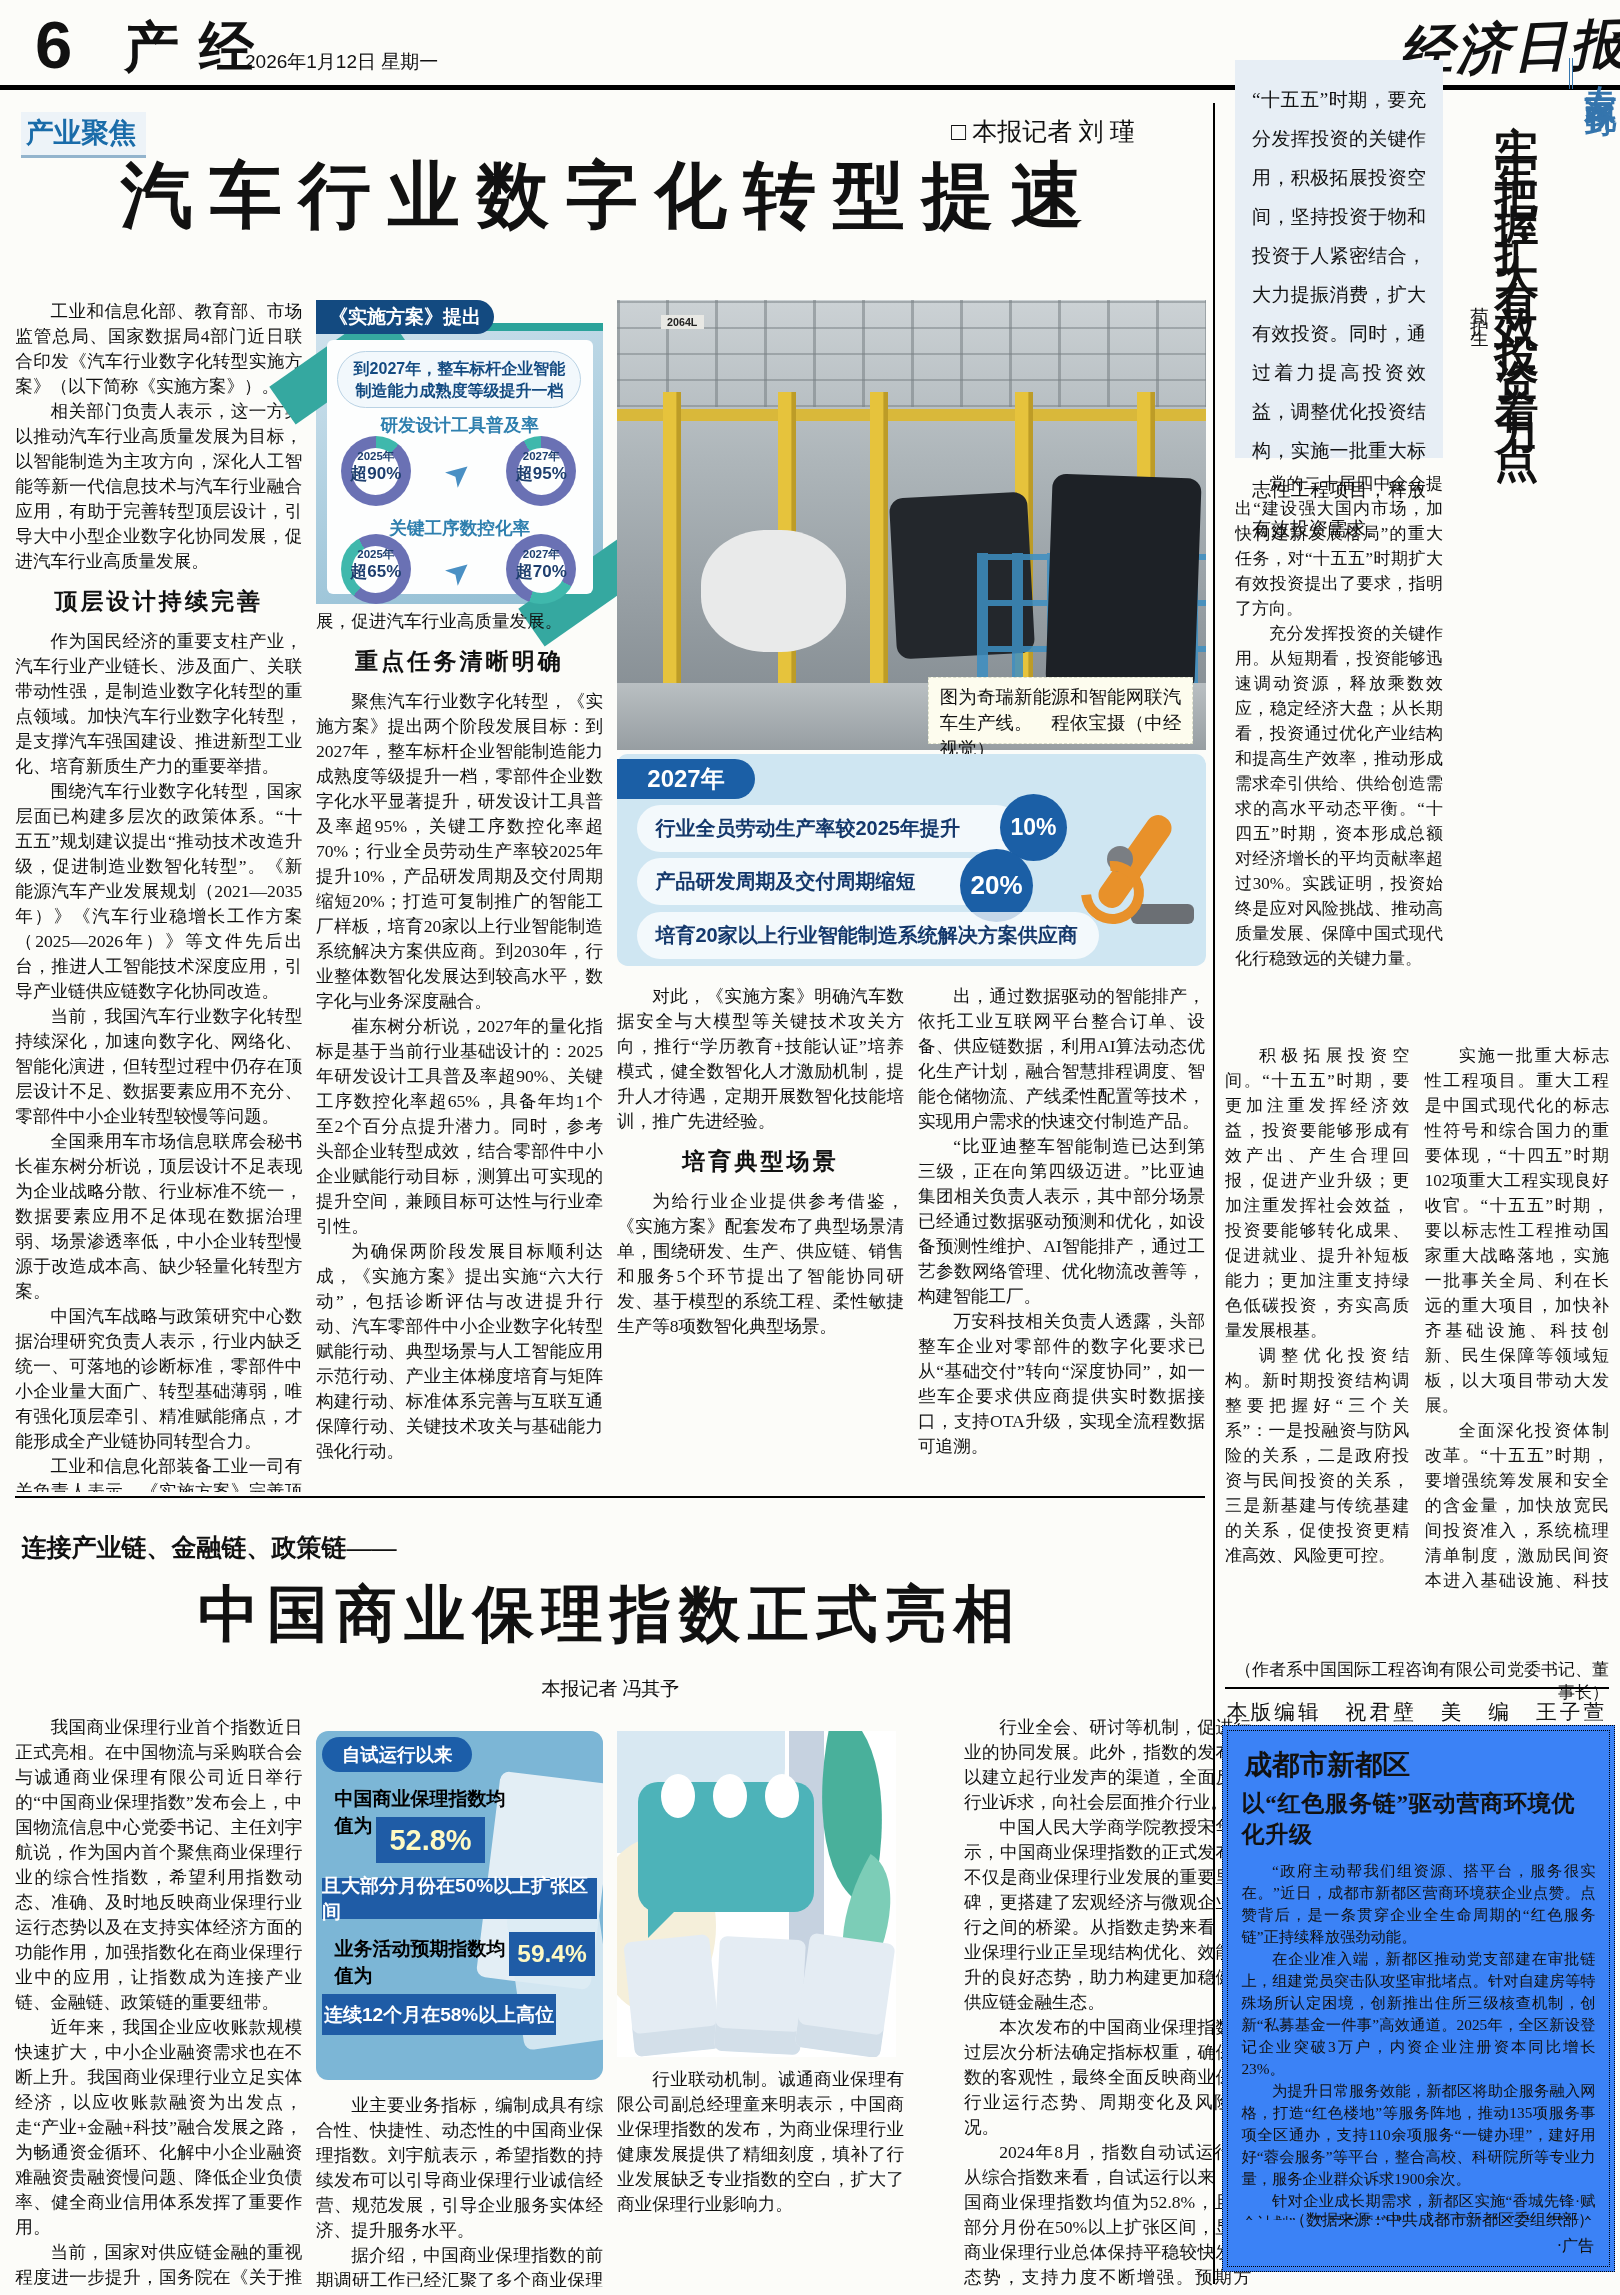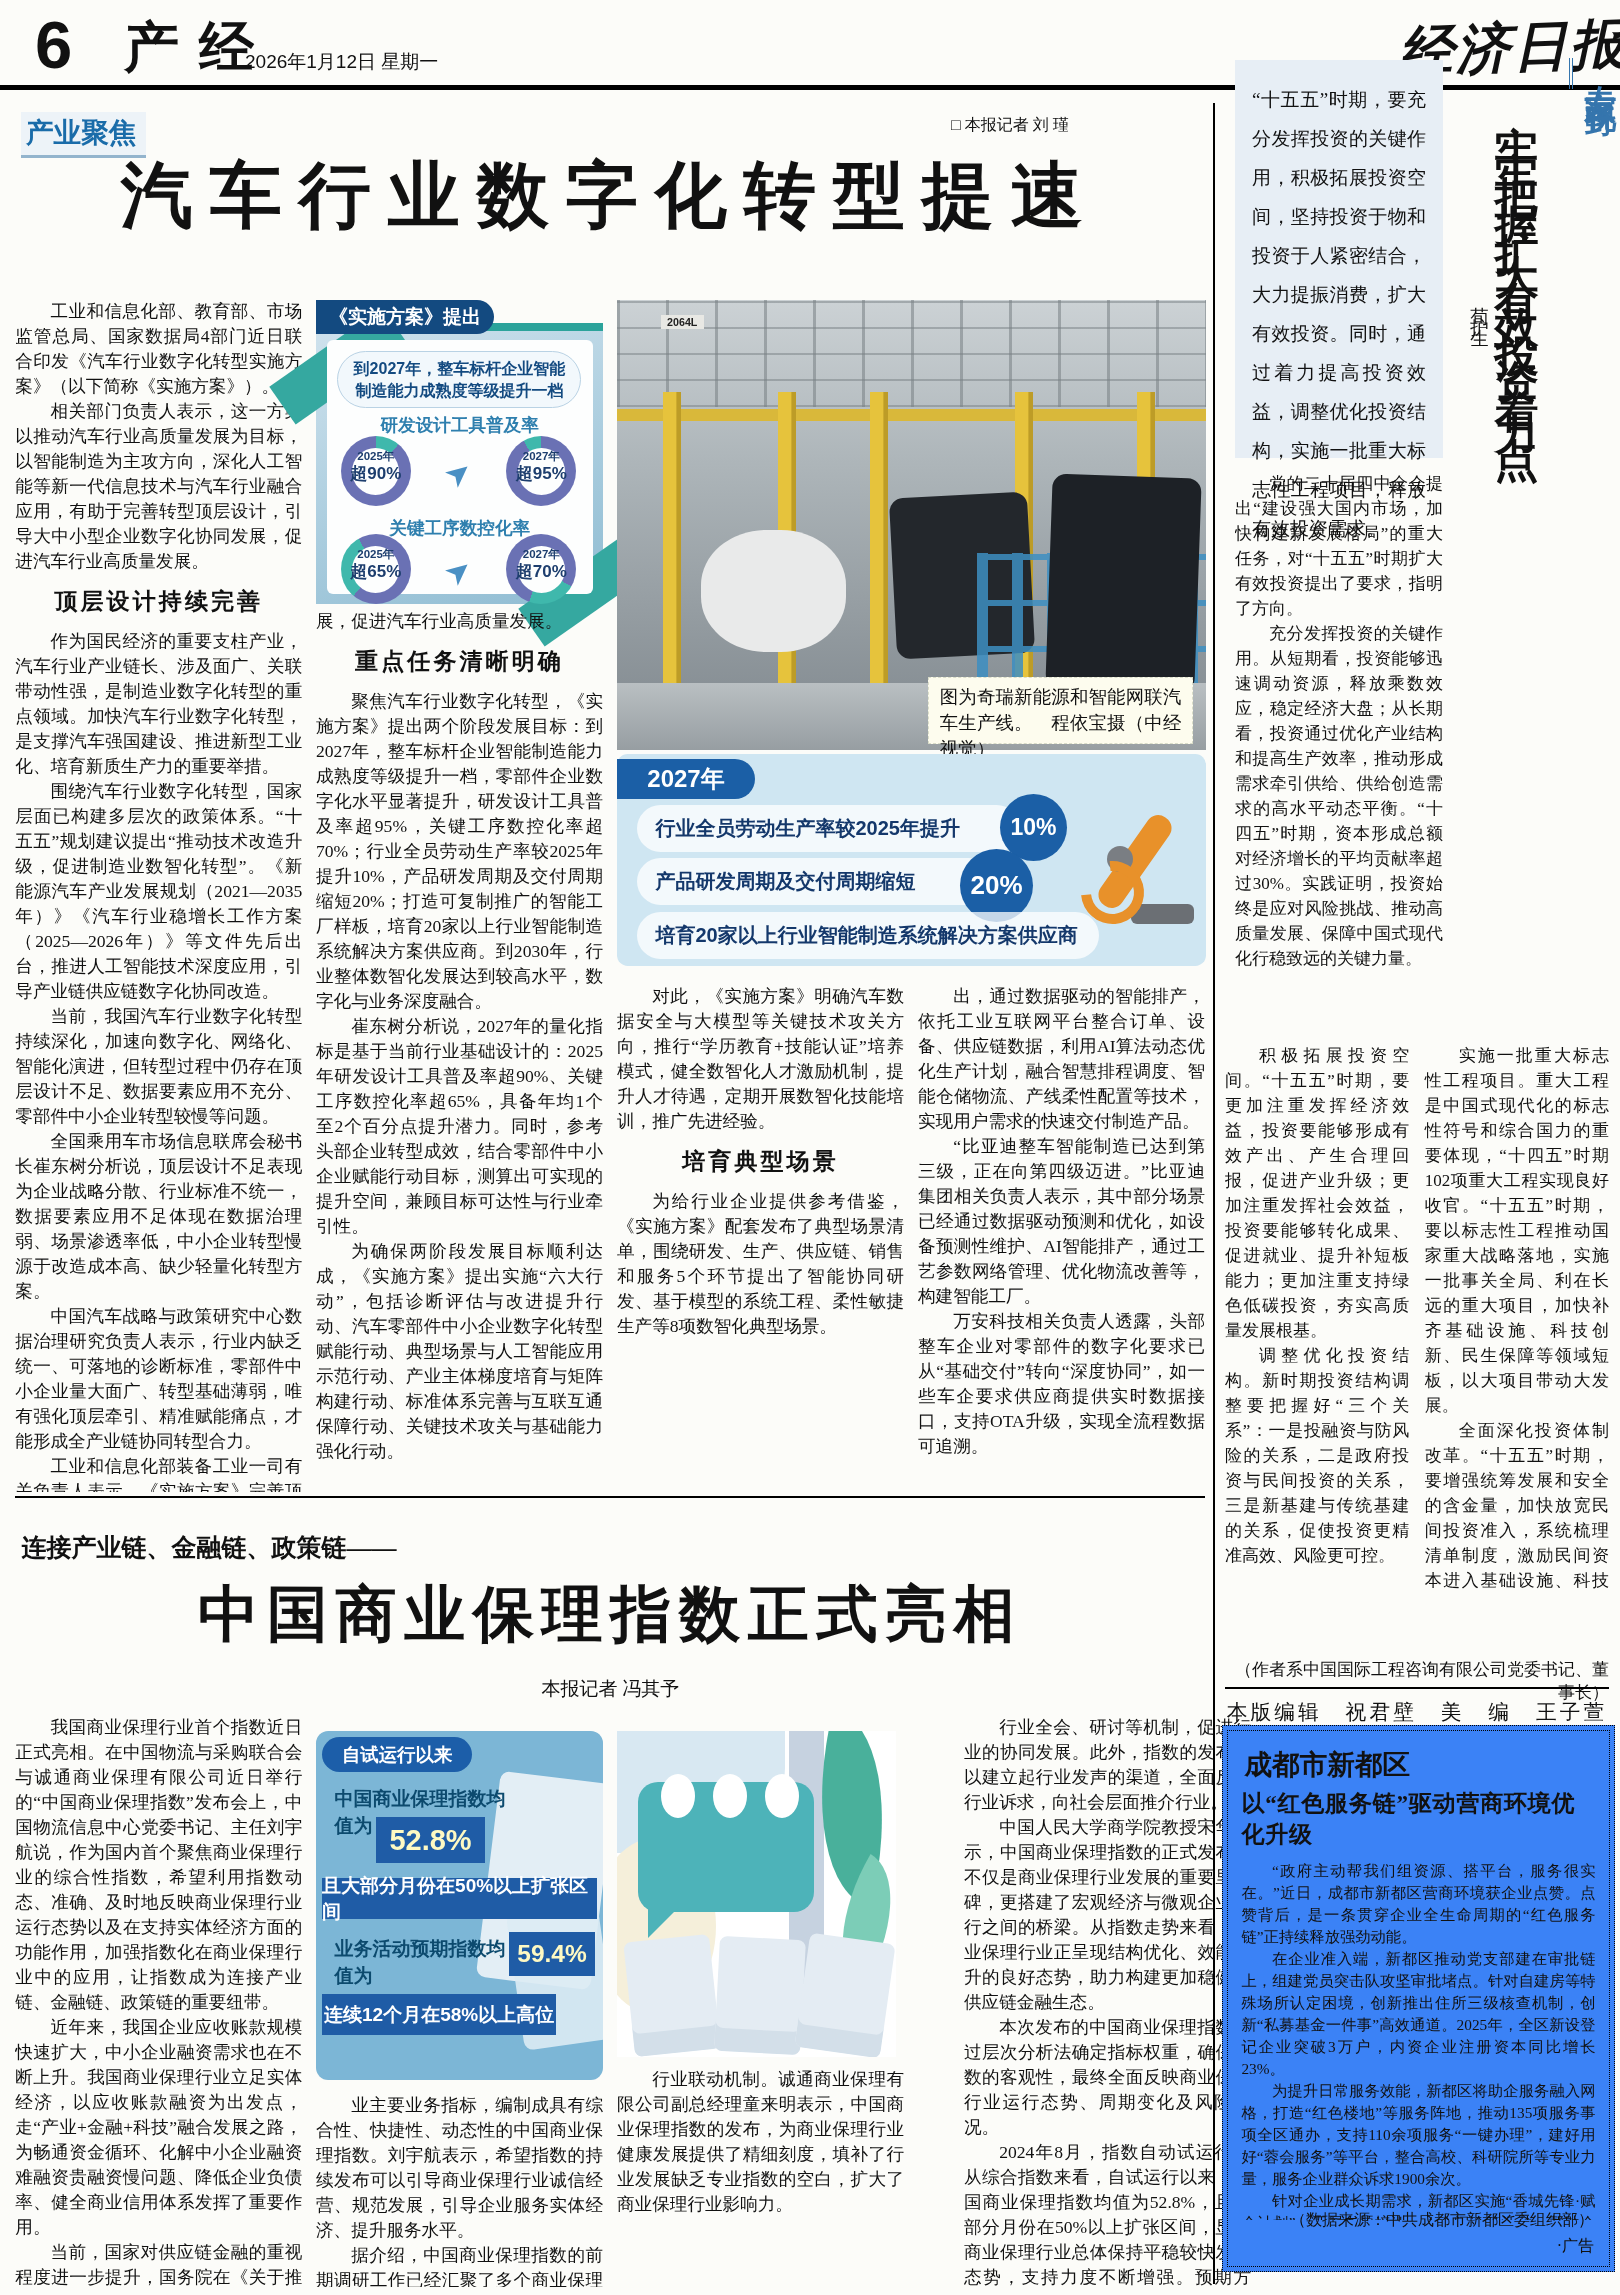--- a/index.html
+++ b/index.html
@@ -11,21 +11,21 @@
   #hdr-num{left:35px;top:6.1px;font-family:"Liberation Sans",sans-serif;font-size:67px;font-weight:bold;}
   #hdr-section{left:124px;top:10.7px;font-size:55px;font-weight:bold;letter-spacing:20px;}
   #hdr-date{left:245px;top:49px;font-size:19px;font-family:"Liberation Sans",sans-serif;}
   #hdr-masthead{left:1399px;top:12.2px;width:218px;font-size:54px;font-weight:bold;font-style:italic;
       transform:rotate(-2deg);letter-spacing:3.1px;white-space:nowrap;}
   #hdr-rule{left:0;top:85px;width:1620px;height:4.6px;background:#000;}
 
   
   #kicker{left:21.4px;top:112px;font-size:27.6px;font-weight:bold;color:#1a6ca9;background:#edf3f8;
       padding:1.5px 9.2px 4.6px 4.6px;border-bottom:3.1px solid #93b4cd;}
-  #main-byline{left:951px;top:115px;font-size:16px;}
+  #main-byline{left:951px;top:115px;font-size:25px;}
   #main-headline{left:15.3px;top:148px;width:1190px;text-align:center;font-size:72px;font-weight:bold;
       letter-spacing:17px;white-space:nowrap;}
 
   
   .col{position:absolute;overflow:hidden;text-align:justify;}
   .col p{margin:0;text-indent:2em;font-size:17.6px;line-height:25px;}
   .col p.no-indent{text-indent:0;}
   .subhead{font-size:23px;font-weight:bold;text-align:center;margin:12.2px 0;letter-spacing:3.1px;}
   #m-col1{left:15.3px;top:299px;width:287px;height:1193px;}
   #m-col2{left:316px;top:609px;width:287px;height:883px;}
@@ -113,21 +113,21 @@
 
   
   #info3{left:316px;top:1731px;width:287px;height:349px;background:#7cb6d6;border-radius:12.2px;
       font-family:"Liberation Sans",sans-serif;overflow:hidden;}
   #info3 .doc1{position:absolute;left:172px;top:46px;width:115px;height:207px;background:#eef4f8;
       border-radius:9.2px;transform:rotate(7deg);opacity:.9;}
   #info3 .doc2{position:absolute;left:199px;top:176px;width:92px;height:138px;background:#dcebf4;
       border-radius:9.2px;transform:rotate(-8deg);opacity:.9;}
   #info3 .badge{position:absolute;left:6.1px;top:6.1px;width:150px;height:35px;background:#1c5ea9;color:#fff;
       border-radius:18.4px;font-size:18.4px;font-weight:bold;display:flex;align-items:center;justify-content:center;}
-  #info3 .lbl{position:absolute;color:#0c4a6e;font-size:19px;font-weight:bold;line-height:1.4;}
+  #info3 .lbl{position:absolute;color:#000000;font-size:19px;font-weight:bold;line-height:1.4;}
   #info3 .l1{left:18.4px;top:55px;width:176px;}
   #info3 .l2{left:18.4px;top:205px;width:173px;}
   #info3 .val{position:absolute;background:#1f5ca6;color:#fef9c3;font-weight:bold;display:flex;
       align-items:center;justify-content:center;}
   #info3 .v1{left:60px;top:86px;width:109px;height:46px;font-size:29px;}
   #info3 .v2{left:193px;top:201px;width:86px;height:44px;font-size:24.5px;}
   #info3 .banner{position:absolute;left:6.1px;background:#1f5ca6;color:#fff;font-weight:bold;font-size:19px;
       display:flex;align-items:center;justify-content:center;height:41px;}
   #info3 .b1{top:147px;width:275px;}
   #info3 .b2{top:263px;width:234px;}

